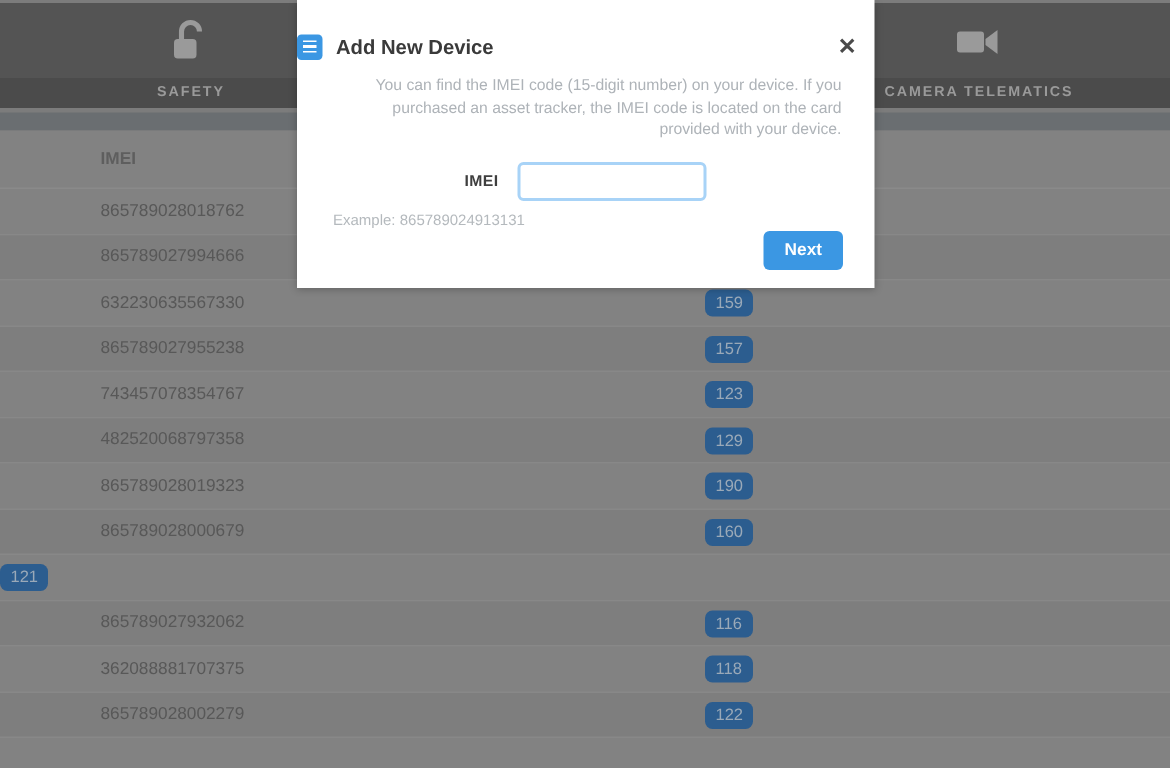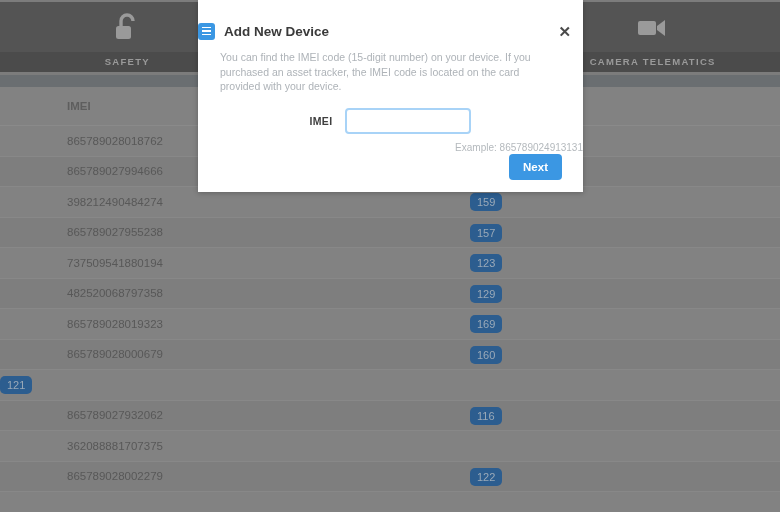--- a/index.html
+++ b/index.html
@@ -161,21 +161,21 @@
     position: absolute;
     right: 12px;
     top: 24px;
     font-size: 15px;
     color: #4a4a4a;
     cursor: pointer;
     line-height: 1;
     font-weight: 600;
   }
   #modal-desc {
-    text-align: left;
+    text-align: right;
     color: #aeb3b8;
     font-size: 10.5px;
     line-height: 14.5px;
     padding: 0 22px;
     margin-top: -2px;
   }
   #imei-row {
     display: flex;
     align-items: center;
     justify-content: center;
@@ -194,26 +194,25 @@
     border: 2px solid #a8d3f7;
     border-radius: 4px;
     outline: none;
     font-size: 11px;
     padding: 0 6px;
     box-sizing: content-box;
     font-family: "Liberation Sans", sans-serif;
     color: #333;
   }
   #imei-example {
-    text-align: right;
+    text-align: left;
     color: #b4b9bd;
     font-size: 10px;
     margin-top: 8px;
     padding-left: 24px;
-    margin-left: 10px;
   }
   #modal-footer {
     position: absolute;
     right: 21px;
     bottom: 12px;
     margin-top: 40px;
   }
   #next-button {
     background: #3b97e3;
     color: #ffffff;
@@ -274,52 +273,53 @@
     <div id="table-body">
         <div class="tr">
           <div class="td-imei">865789028018762</div>
           <div class="td-badge"></div>
         </div>
         <div class="tr">
           <div class="td-imei">865789027994666</div>
           <div class="td-badge"><span class="badge">166</span></div>
         </div>
         <div class="tr">
-          <div class="td-imei">398212490484274</div>
+          <div class="td-imei">632230635567330</div>
           <div class="td-badge"><span class="badge">159</span></div>
         </div>
         <div class="tr">
           <div class="td-imei">865789027955238</div>
           <div class="td-badge"><span class="badge">157</span></div>
         </div>
         <div class="tr">
-          <div class="td-imei">737509541880194</div>
+          <div class="td-imei">743457078354767</div>
           <div class="td-badge"><span class="badge">123</span></div>
         </div>
         <div class="tr">
           <div class="td-imei">482520068797358</div>
           <div class="td-badge"><span class="badge">129</span></div>
         </div>
         <div class="tr">
           <div class="td-imei">865789028019323</div>
-          <div class="td-badge"><span class="badge">169</span></div>
+          <div class="td-badge"><span class="badge">190</span></div>
         </div>
         <div class="tr">
           <div class="td-imei">865789028000679</div>
           <div class="td-badge"><span class="badge">160</span></div>
         </div>
         <div class="tr">
           <div class="td-badge"><span class="badge">121</span></div>
         </div>
         <div class="tr">
           <div class="td-imei">865789027932062</div>
           <div class="td-badge"><span class="badge">116</span></div>
         </div>
         <div class="tr">
           <div class="td-imei">362088881707375</div>
+          <div class="td-badge"><span class="badge">118</span></div>
         </div>
         <div class="tr">
           <div class="td-imei">865789028002279</div>
           <div class="td-badge"><span class="badge">122</span></div>
         </div>
       </div>
   </div>
 
 </div>
 

